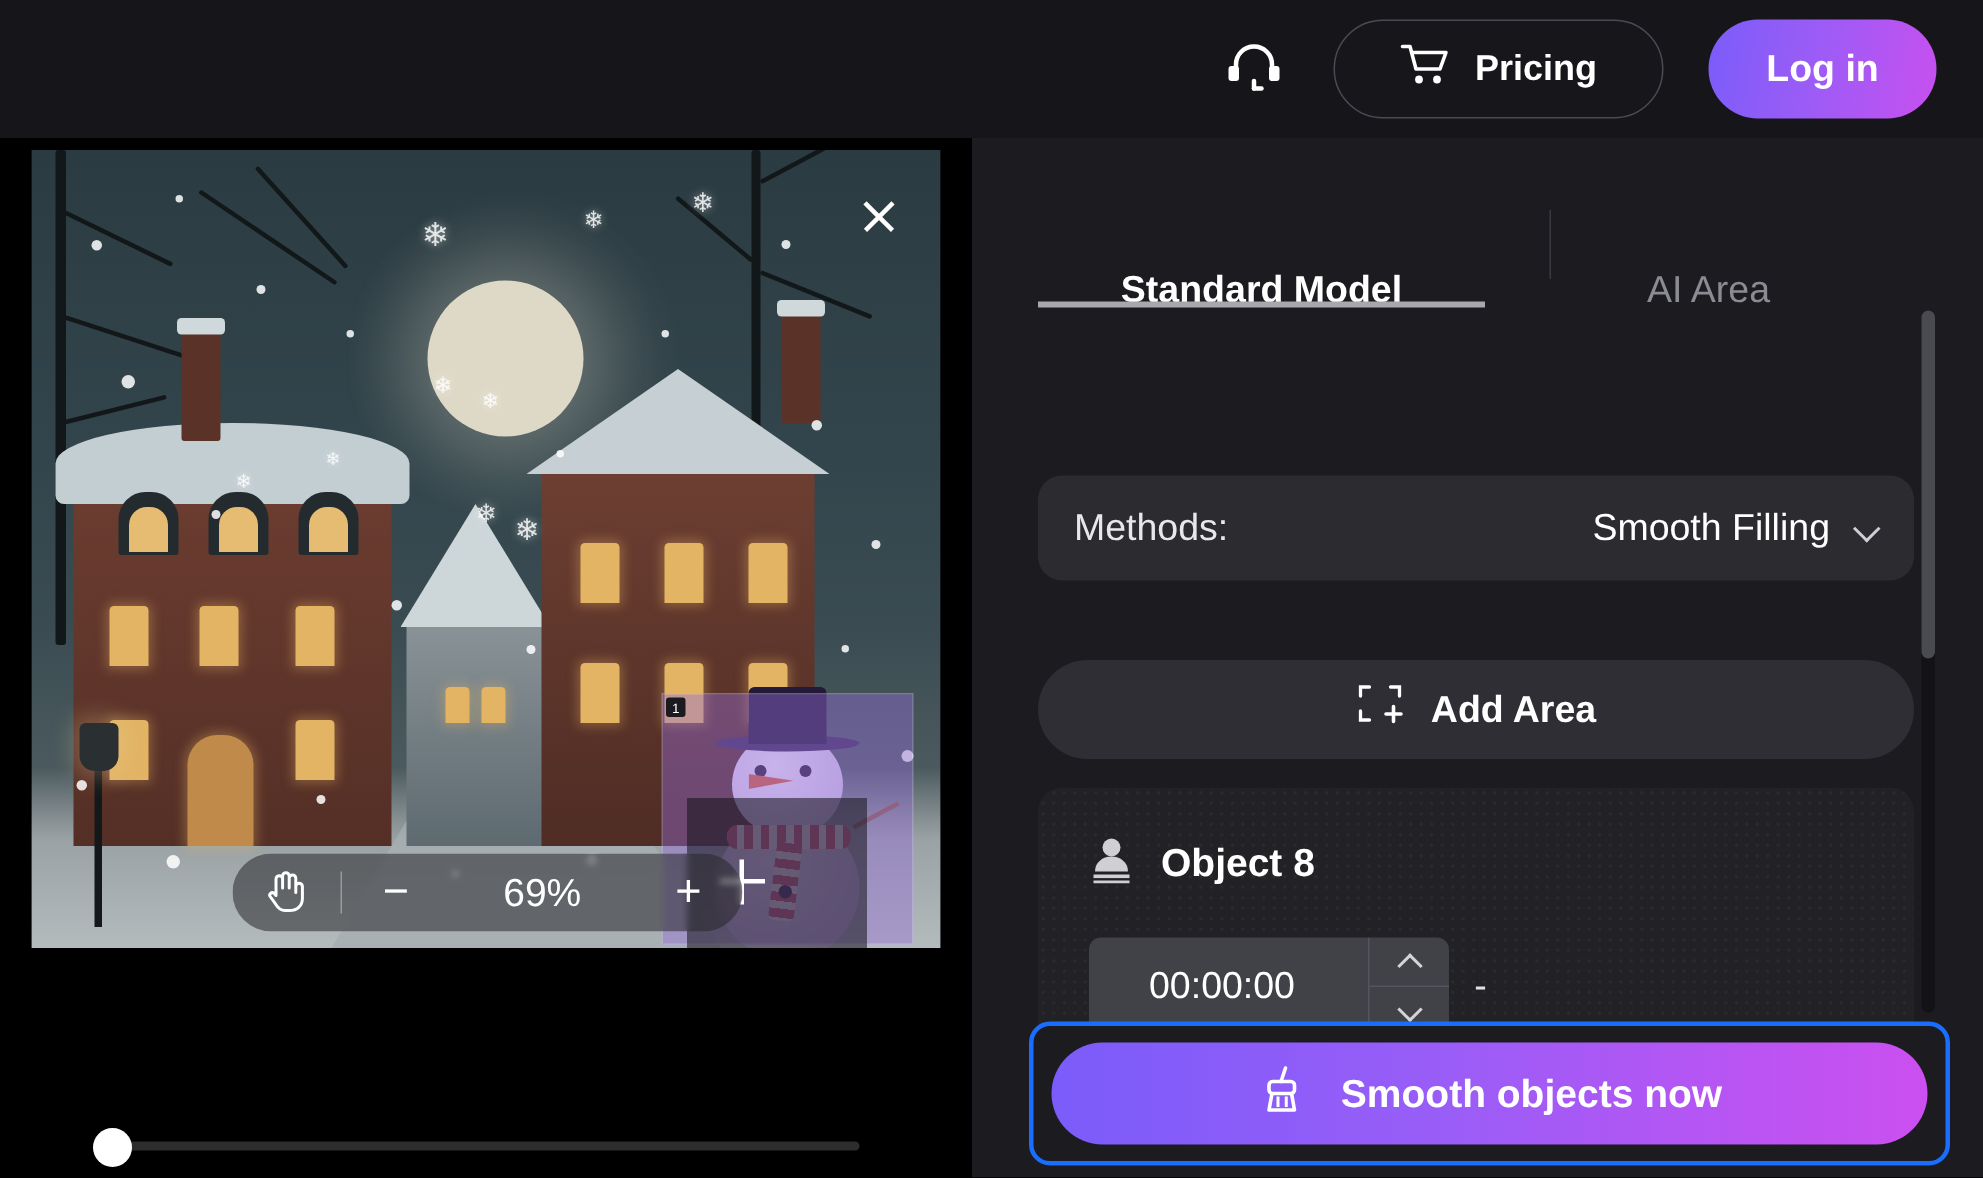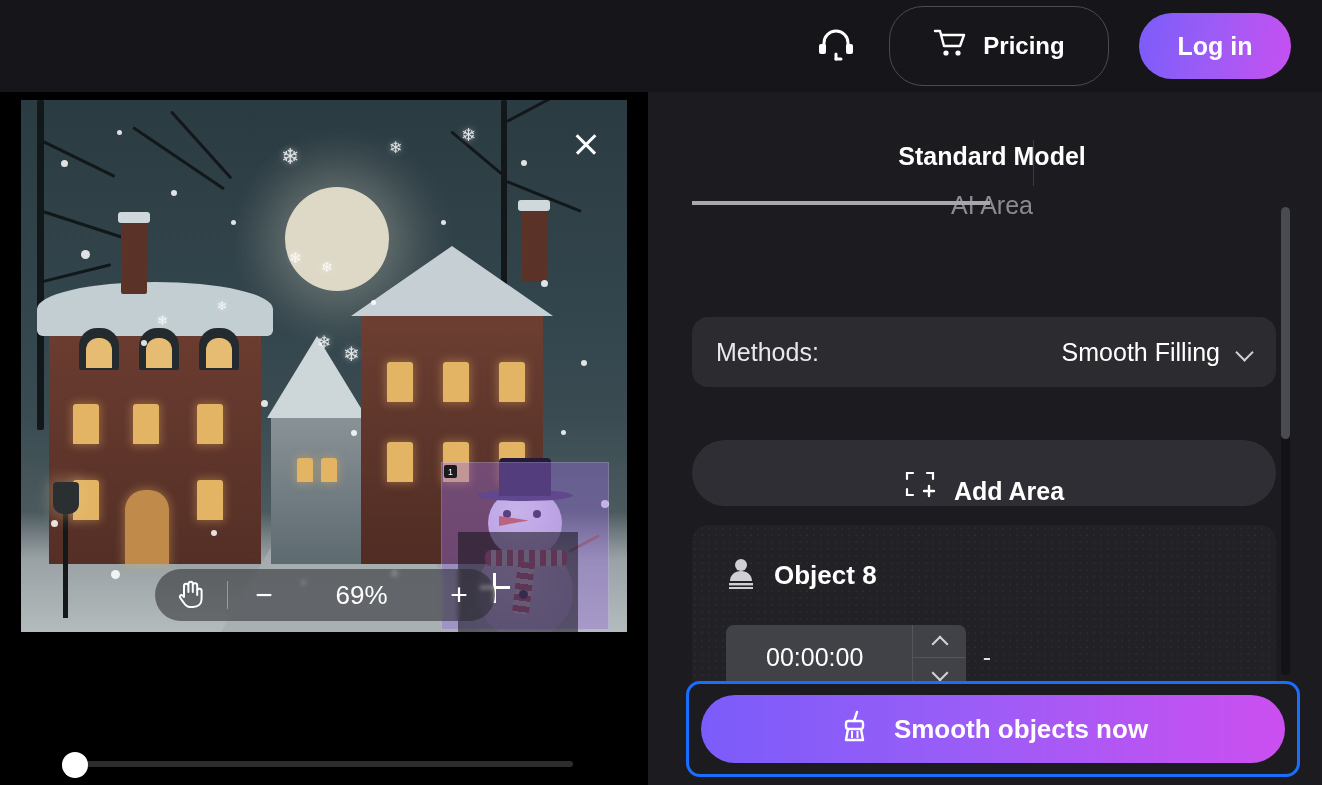--- a/index.html
+++ b/index.html
@@ -17,21 +17,21 @@
     background: #16161a;
     display: flex; align-items: center; justify-content: flex-end;
     padding-right: 31px; gap: 30px;
   }
   .support-btn {
     width: 46px; height: 46px; display: flex; align-items: center; justify-content: center;
     cursor: pointer;
   }
   .pricing-btn {
     display: flex; align-items: center; justify-content: center; gap: 16px;
-    width: 220px; height: 80px; border-radius: 34px;
+    width: 220px; height: 66px; border-radius: 34px;
     border: 1px solid #4a4a52; background: #17171b;
     color: #fff; font-size: 24px; font-weight: bold; cursor: pointer;
   }
   .login-btn {
     display: flex; align-items: center; justify-content: center;
     width: 152px; height: 66px; border-radius: 34px;
     background: linear-gradient(100deg, #7b5cfa 0%, #9b5cf6 45%, #c750f0 100%);
     color: #fff; font-size: 25px; font-weight: bold; cursor: pointer;
   }
 
@@ -226,21 +226,21 @@
     border-radius: 50%; background: #fff; cursor: pointer;
   }
 
   
   .right-pane {
     position: absolute; left: 648px; top: 92px; width: 674px; height: 693px;
     background: #1b1b20;
   }
   .tabs {
     position: absolute; left: 44px; top: 30px; width: 600px; height: 86px;
-    display: flex; align-items: center; flex-direction: column;
+    display: flex; align-items: flex-end;
   }
   .tab {
     width: 298px; text-align: center; padding-top: 20px;
     font-size: 25px; cursor: pointer;
   }
   .tab.active { color: #fff; font-weight: bold; }
   .tab.inactive { color: #8b8b93; }
   .tab-sep {
     position: absolute; left: 341px; top: 18px; width: 1px; height: 46px; background: #3a3a42;
   }
@@ -264,21 +264,21 @@
   }
   .chev { display: inline-block; width: 16px; height: 16px; position: relative; }
   .chev::before {
     content: ""; position: absolute; left: 2px; top: 2px; width: 11px; height: 11px;
     border-right: 2px solid #cfcfd6; border-bottom: 2px solid #cfcfd6; transform: rotate(45deg);
   }
 
   .add-area {
     position: absolute; left: 0; top: 235px; width: 584px; height: 66px;
     background: #2e2e34; border-radius: 33px;
-    display: flex; align-items: flex-end; justify-content: center; gap: 18px; cursor: pointer;
+    display: flex; align-items: center; justify-content: center; gap: 18px; cursor: pointer;
   }
   .add-area span.txt { color: #fff; font-size: 25px; font-weight: bold; }
 
   .object-card {
     position: absolute; left: 0; top: 320px; width: 584px; height: 248px;
     border-radius: 16px;
     background-color: #212126;
     background-image: radial-gradient(rgba(255,255,255,0.045) 1px, transparent 1px);
     background-size: 7px 7px;
     overflow: hidden;

